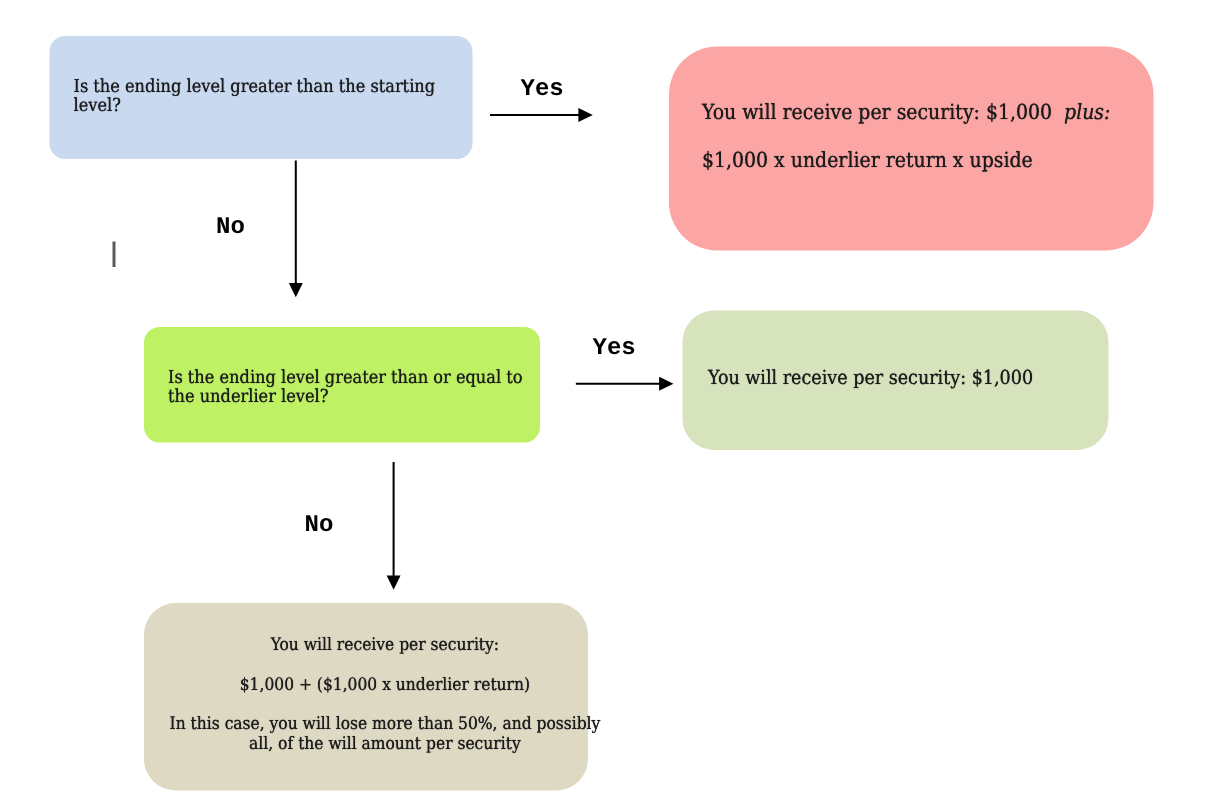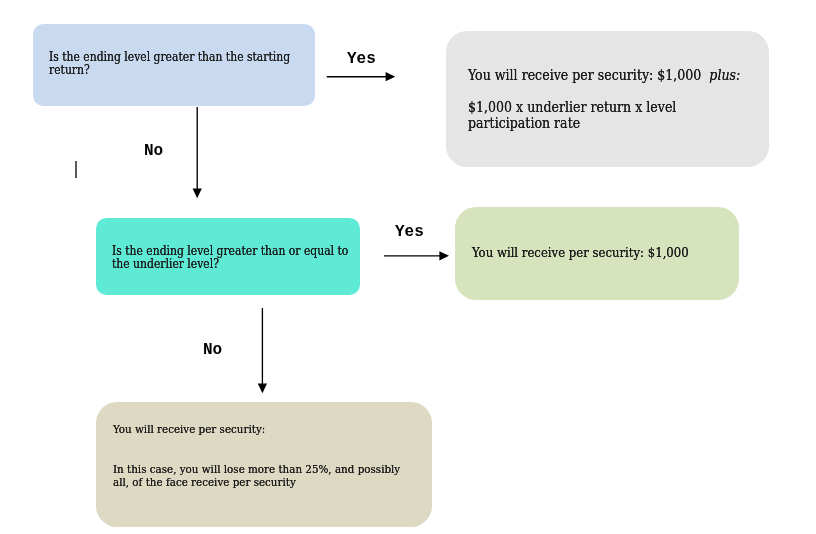--- a/index.html
+++ b/index.html
@@ -75,53 +75,53 @@
   }
 </style>
 </head>
 <body style="width: 816px; height: 534px;">
 
 <div id="canvas" style="width: 816px; height: 534px; background: rgb(255, 255, 255);">
 
   <div class="node" style="left: 33px; top: 24px; width: 282px; height: 82px; background: rgb(200, 217, 240); border-radius: 10.5px;">
     <div class="node-text" style="left: 16.2px; top: 27.2px; font-size: 12px; line-height: 13.3px; color: rgb(27, 27, 27);">
       <div class="ln">Is the ending level greater than the starting</div>
-      <div class="ln">return?</div>
+      <div class="ln">level?</div>
     </div>
   </div>
 
-  <div class="node" style="left: 446px; top: 31px; width: 323px; height: 135.5px; background: #e5e5e5; border-radius: 21px;">
+  <div class="node" style="left: 446px; top: 31px; width: 323px; height: 135.5px; background: #fca5a5; border-radius: 32px;">
     <div class="node-text" style="left: 22px; top: 37.2px; font-size: 14px; line-height: 15.95px; color: rgb(27, 27, 27);">
       <div class="ln"><span>You will receive per security: $1,000  </span><span class="em">plus:</span></div>
       <div class="ln blank">&nbsp;</div>
-      <div class="ln">$1,000 x underlier return x level</div>
-      <div class="ln">participation rate</div>
+      <div class="ln">$1,000 x underlier return x upside</div>
     </div>
   </div>
 
-  <div class="node" style="left: 96px; top: 217.5px; width: 264px; height: 77.5px; background: #5eead4; border-radius: 10.5px;">
+  <div class="node" style="left: 96px; top: 217.5px; width: 264px; height: 77.5px; background: #bef264; border-radius: 10.5px;">
     <div class="node-text" style="left: 15.5px; top: 27.8px; font-size: 12px; line-height: 13.3px; color: rgb(27, 27, 27);">
       <div class="ln">Is the ending level greater than or equal to</div>
       <div class="ln">the underlier level?</div>
     </div>
   </div>
 
   <div class="node" style="left: 454.5px; top: 206.5px; width: 284.5px; height: 93px; background: rgb(215, 227, 188); border-radius: 21px;">
     <div class="node-text" style="left: 17px; top: 39.8px; font-size: 13px; line-height: 14.5px; color: rgb(27, 27, 27);">
       <div class="ln">You will receive per security: $1,000</div>
     </div>
   </div>
 
-  <div class="node" style="left: 95.5px; top: 402px; width: 336px; height: 125px; background: rgb(222, 217, 195); border-radius: 21px;">
+  <div class="node" style="left: 95.5px; top: 402px; width: 296px; height: 125px; background: rgb(222, 217, 195); border-radius: 21px; text-align: center;">
     <div class="node-text" style="left: 17.7px; top: 21.4px; font-size: 11.5px; line-height: 13.3px; color: rgb(27, 27, 27);">
       <div class="ln">You will receive per security:</div>
       <div class="ln blank">&nbsp;</div>
+      <div class="ln">$1,000 + ($1,000 x underlier return)</div>
       <div class="ln blank">&nbsp;</div>
-      <div class="ln">In this case, you will lose more than 25%, and possibly</div>
-      <div class="ln">all, of the face receive per security</div>
+      <div class="ln">In this case, you will lose more than 50%, and possibly</div>
+      <div class="ln">all, of the will amount per security</div>
     </div>
   </div>
 
   <div class="label" style="left: 347px; top: 51.2px; font-size: 16px; line-height: 16px; color: rgb(0, 0, 0);">Yes</div>
   <div class="label" style="left: 143.6px; top: 143.2px; font-size: 16px; line-height: 16px; color: rgb(0, 0, 0);">No</div>
   <div class="label" style="left: 394.8px; top: 224.3px; font-size: 16px; line-height: 16px; color: rgb(0, 0, 0);">Yes</div>
   <div class="label" style="left: 203.3px; top: 341.5px; font-size: 16px; line-height: 16px; color: rgb(0, 0, 0);">No</div>
 
   <svg class="arrows" viewBox="0 0 816 534">
     <g>

